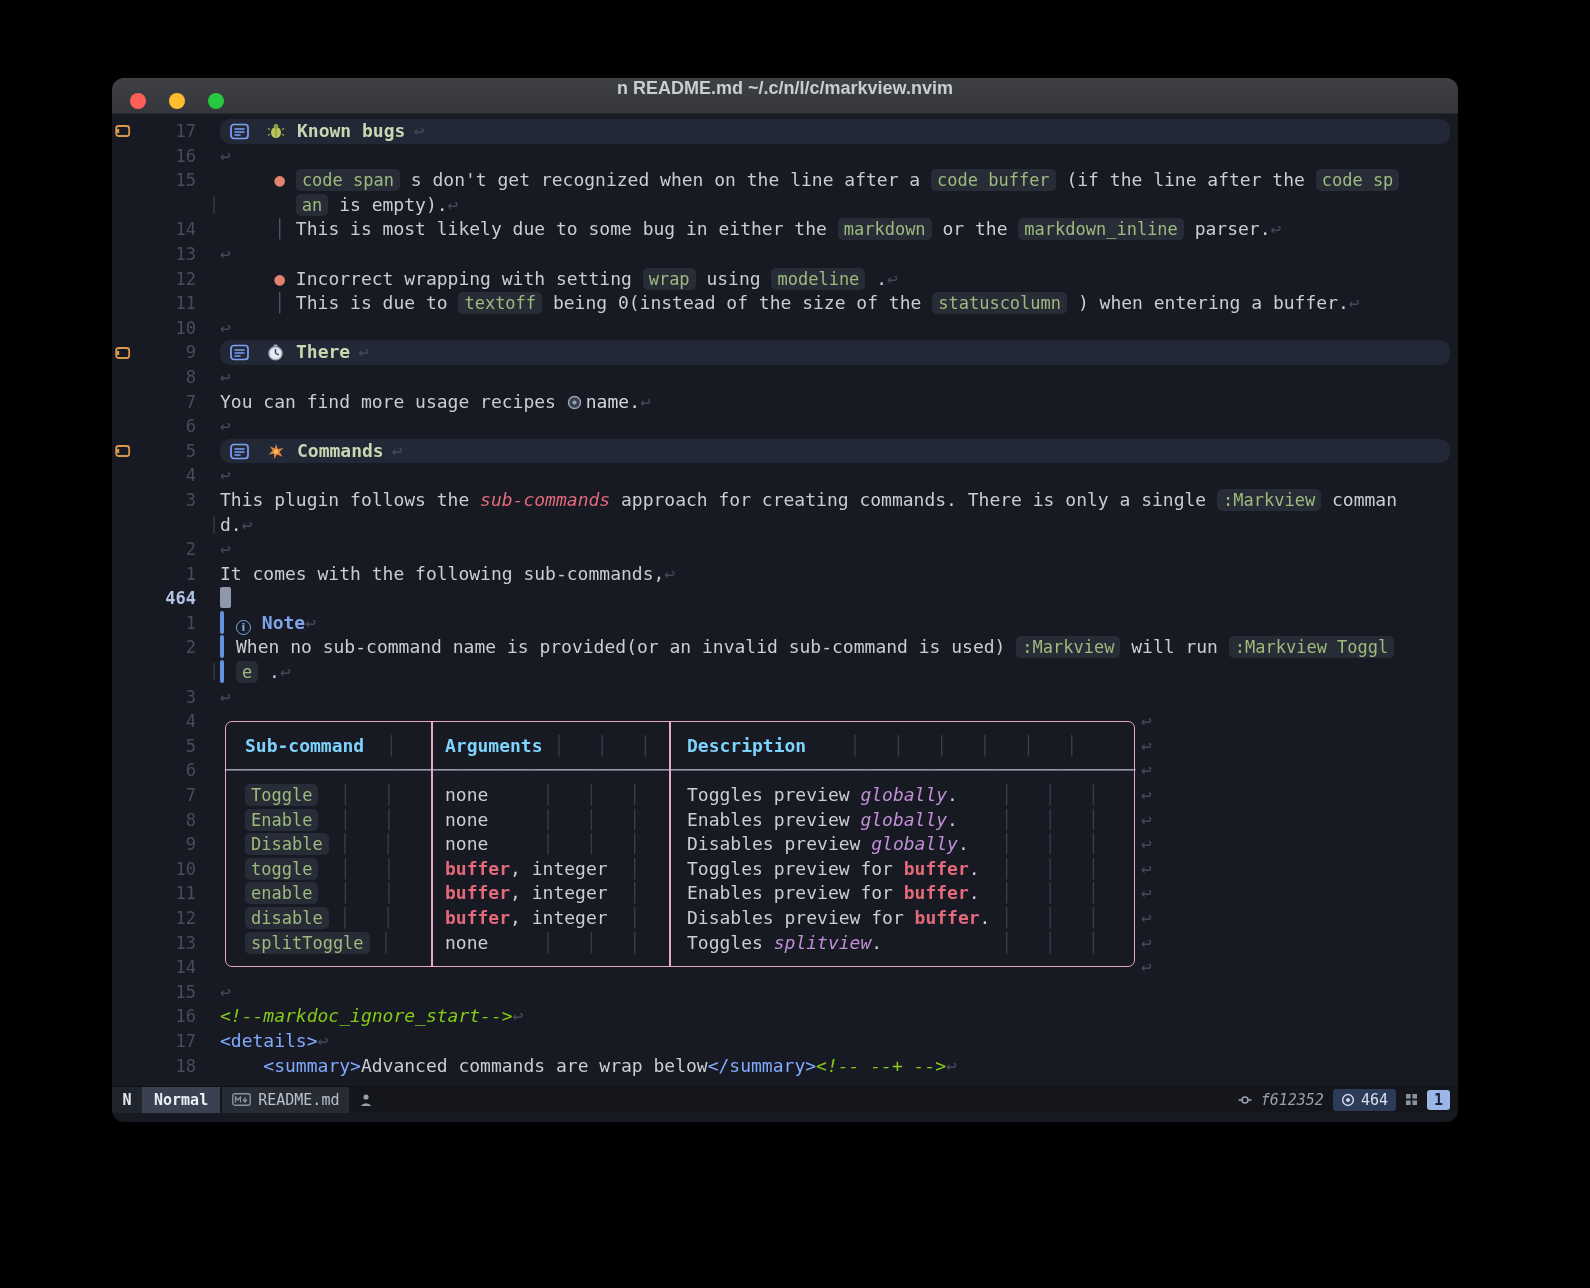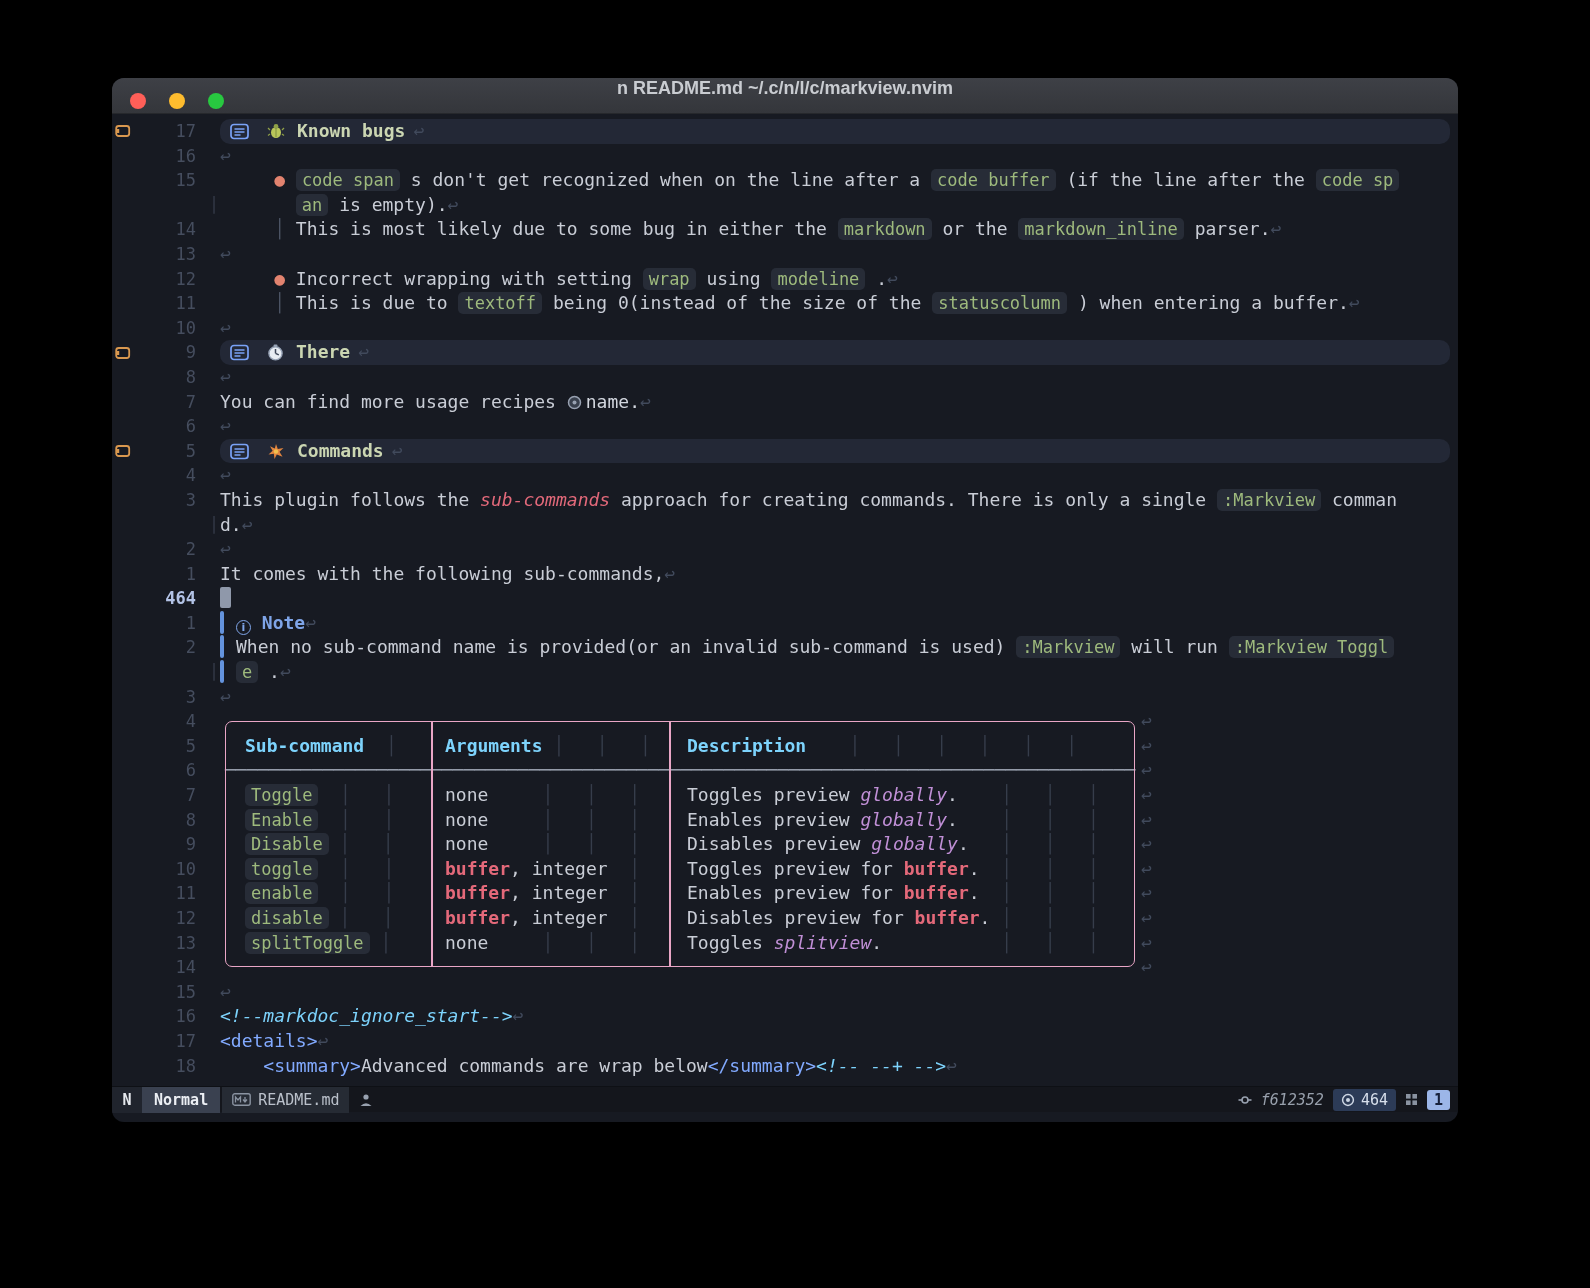--- a/index.html
+++ b/index.html
@@ -46,21 +46,21 @@
   .sg-bullet{color:#e2836f;}
   .sg-chip{display:inline-block;background:#272c37;color:#9eba7d;border-radius:5px;
     padding:0 6px;font-size:17px;line-height:22px;}
   .sg-itred{color:#e2697a;font-style:italic;}
   .sg-itpurple{color:#c08fd6;font-style:italic;}
   .sg-bred{color:#e4697a;font-weight:bold;}
   .sg-note{color:#7fa5e8;font-weight:600;}
   .sg-noteicon{display:inline-flex;width:15px;height:15px;border:1.5px solid #7fa5e8;border-radius:50%;
     color:#7fa5e8;font:bold 11px/12px "DejaVu Sans",sans-serif;align-items:center;justify-content:center;
     vertical-align:-2px;}
-  .sg-comment{color:#7dd3fc;font-style:italic;}
+  .sg-comment{color:#84cc16;font-style:italic;}
   .sg-tag{color:#82aaff;margin-top:16px;}
   .sg-link{color:#d3d7df;}
   .sg-th{color:#7dd3fc;font-weight:bold;}
   .sg-dash{color:#9aa1b0;}
   .sg-cursor{display:inline-block;width:11px;height:21px;background:#8f98aa;border-radius:2px;
     vertical-align:-4px;}
   .sg-nbar{display:inline-block;width:4px;height:23px;background:#6493dd;border-radius:2px;
     margin-right:12px;vertical-align:-5px;}
   .content .icon-inline{vertical-align:-2px;margin-right:4px;}
 

